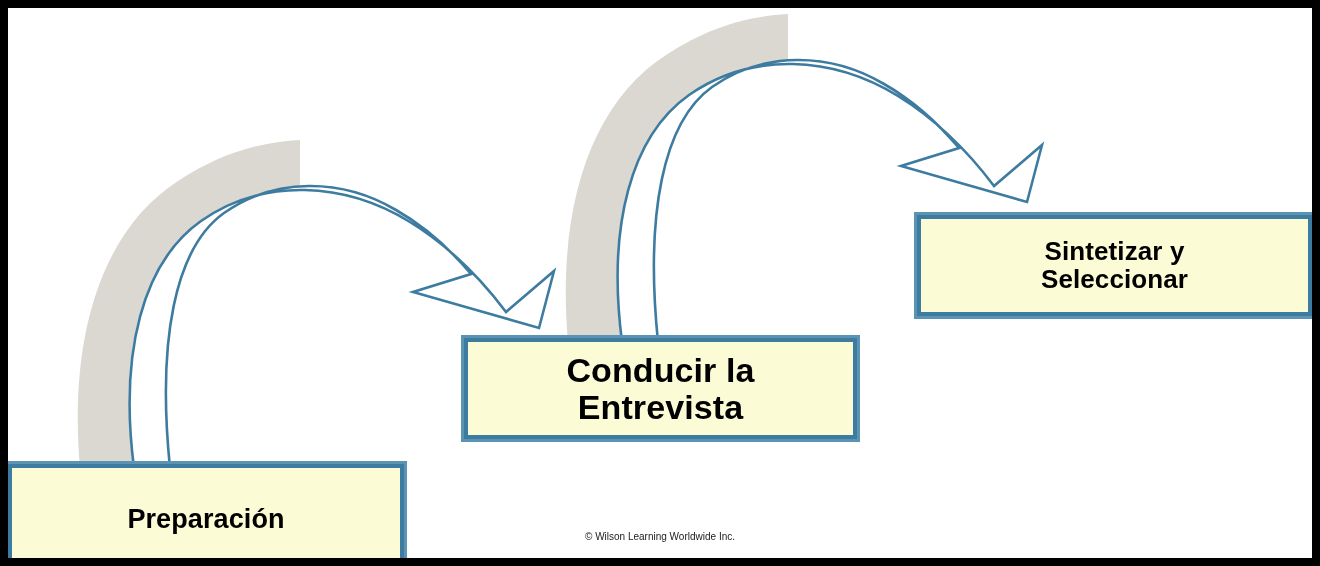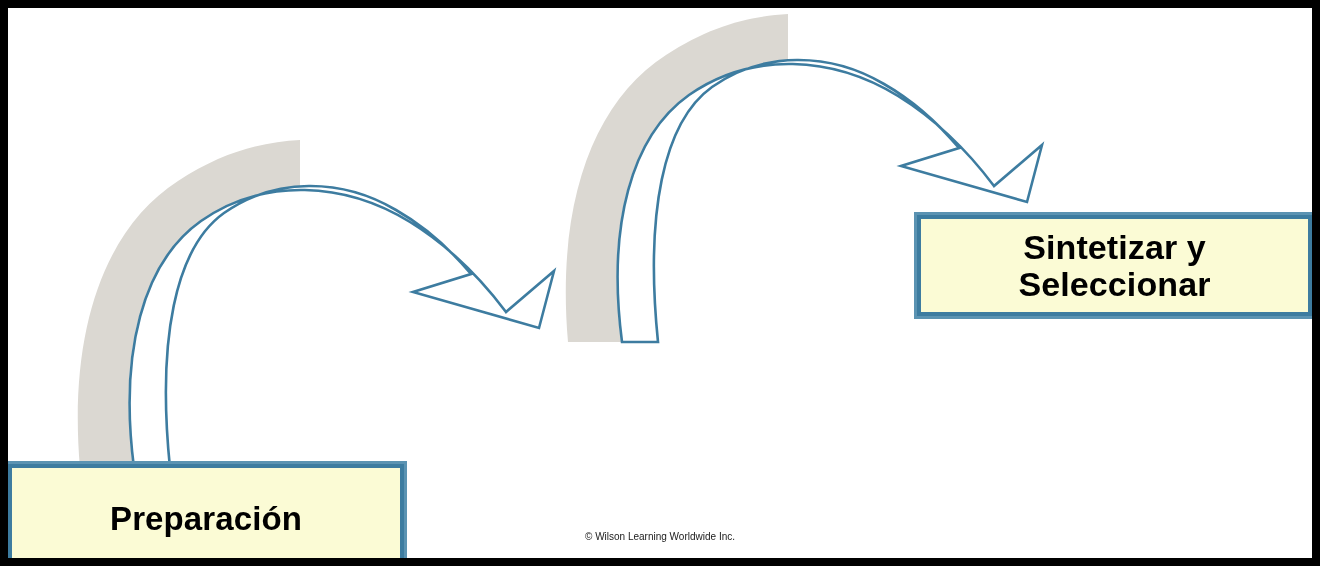--- a/index.html
+++ b/index.html
@@ -57,37 +57,37 @@
     letter-spacing: 0.1px;
     white-space: pre-line;
   }
 
   #box-preparacion {
     left: 8px;
     top: 464px;
     width: 396px;
     height: 110px;
   }
-  #box-preparacion .label { font-size: 33px; }
+  #box-preparacion .label { font-size: 27px; }
 
   #box-conducir {
     left: 464px;
     top: 338px;
     width: 393px;
     height: 101px;
   }
   #box-conducir .label { font-size: 34px; }
 
   #box-sintetizar {
     left: 917px;
     top: 215px;
     width: 395px;
     height: 101px;
   }
-  #box-sintetizar .label { font-size: 34px; }
+  #box-sintetizar .label { font-size: 26px; }
 
   #copyright {
     position: absolute;
     left: 0;
     top: 531px;
     width: 1320px;
     text-align: center;
     font-size: 10px;
     color: #1a1a1a;
     z-index: 25;
@@ -144,20 +144,24 @@
                C 830,52 763,51 712,87
                C 663,122 645,214 658,342
                Z"></path>
     </g>
   </svg>
 
   <div class="step-box" id="box-preparacion">
     <span class="label">Preparación</span>
   </div>
 
+  <div class="step-box" id="box-conducir">
+    <span class="label">Conducir la
+Entrevista</span>
+  </div>
 
   <div class="step-box" id="box-sintetizar">
     <span class="label">Sintetizar y
 Seleccionar</span>
   </div>
 
   <div id="copyright">© Wilson Learning Worldwide Inc.</div>
 
   <div id="frame-top"></div>
   <div id="frame-bottom"></div>

